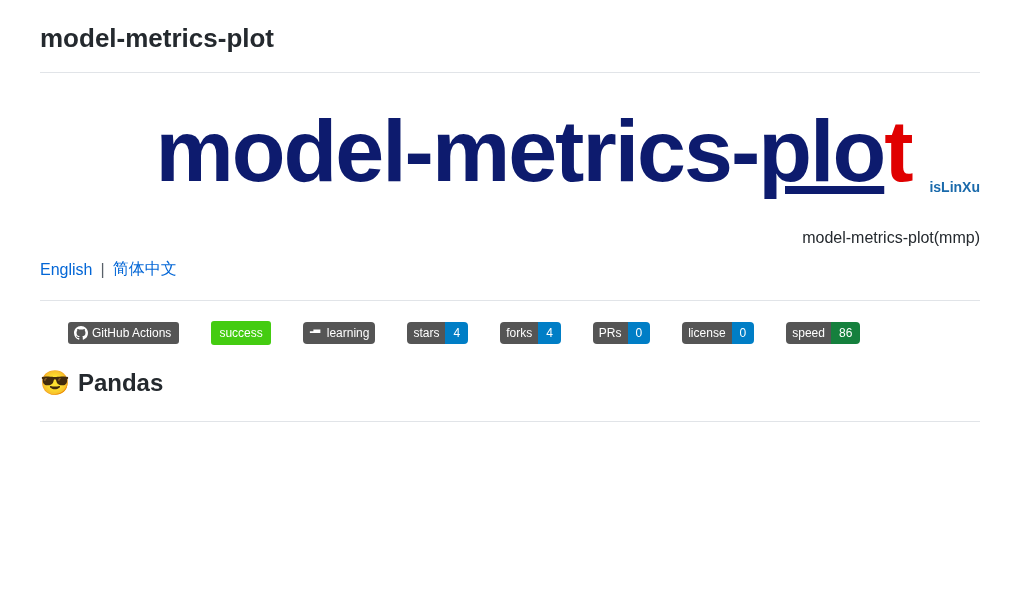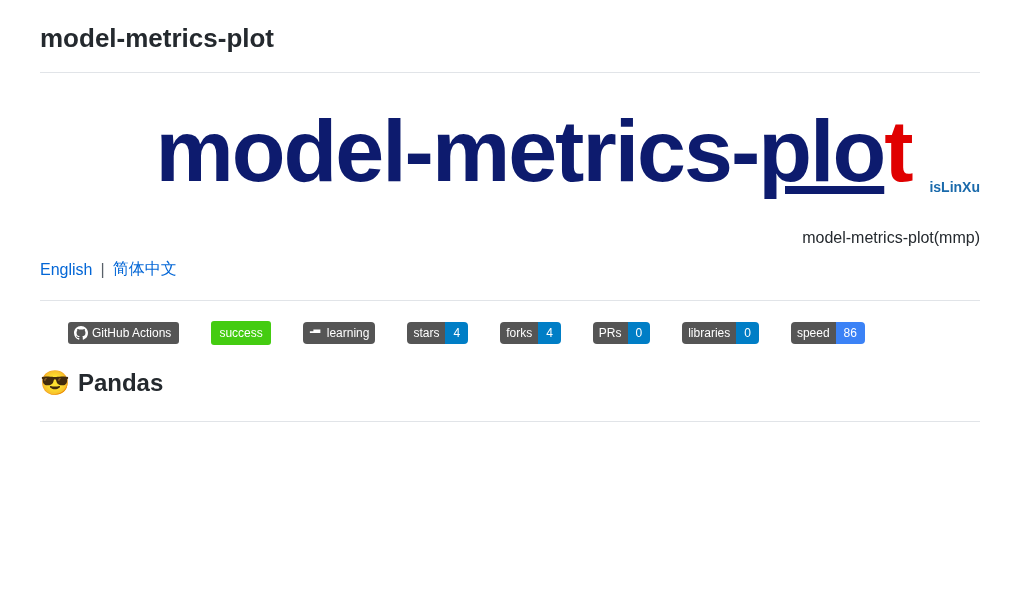--- a/index.html
+++ b/index.html
@@ -156,21 +156,21 @@
     .badge-right {
       color: #fff;
       padding: 0 8px;
       height: 100%;
       display: flex;
       align-items: center;
       font-size: 12px;
     }
 
     .bg-blue { background: #007ec6; }
-    .bg-green { background: #3b82f6; text-align: center; }
+    .bg-green { background: #15803d; text-align: center; }
 
     .about-section {
       margin-bottom: 24px;
     }
 
     .about-heading {
       display: flex;
       align-items: center;
       gap: 8px;
       font-size: 24px;
@@ -252,21 +252,21 @@
       <span class="badge-left">forks</span>
       <span class="badge-right bg-blue">4</span>
     </span>
 
     <span class="badge badge-shield">
       <span class="badge-left">PRs</span>
       <span class="badge-right bg-blue">0</span>
     </span>
 
     <span class="badge badge-shield">
-      <span class="badge-left">libraries</span>
+      <span class="badge-left">license</span>
       <span class="badge-right bg-blue">0</span>
     </span>
 
 
     <span class="badge badge-shield">
       <span class="badge-left">speed</span>
       <span class="badge-right bg-green">86</span>
     </span>
 
   </div>

